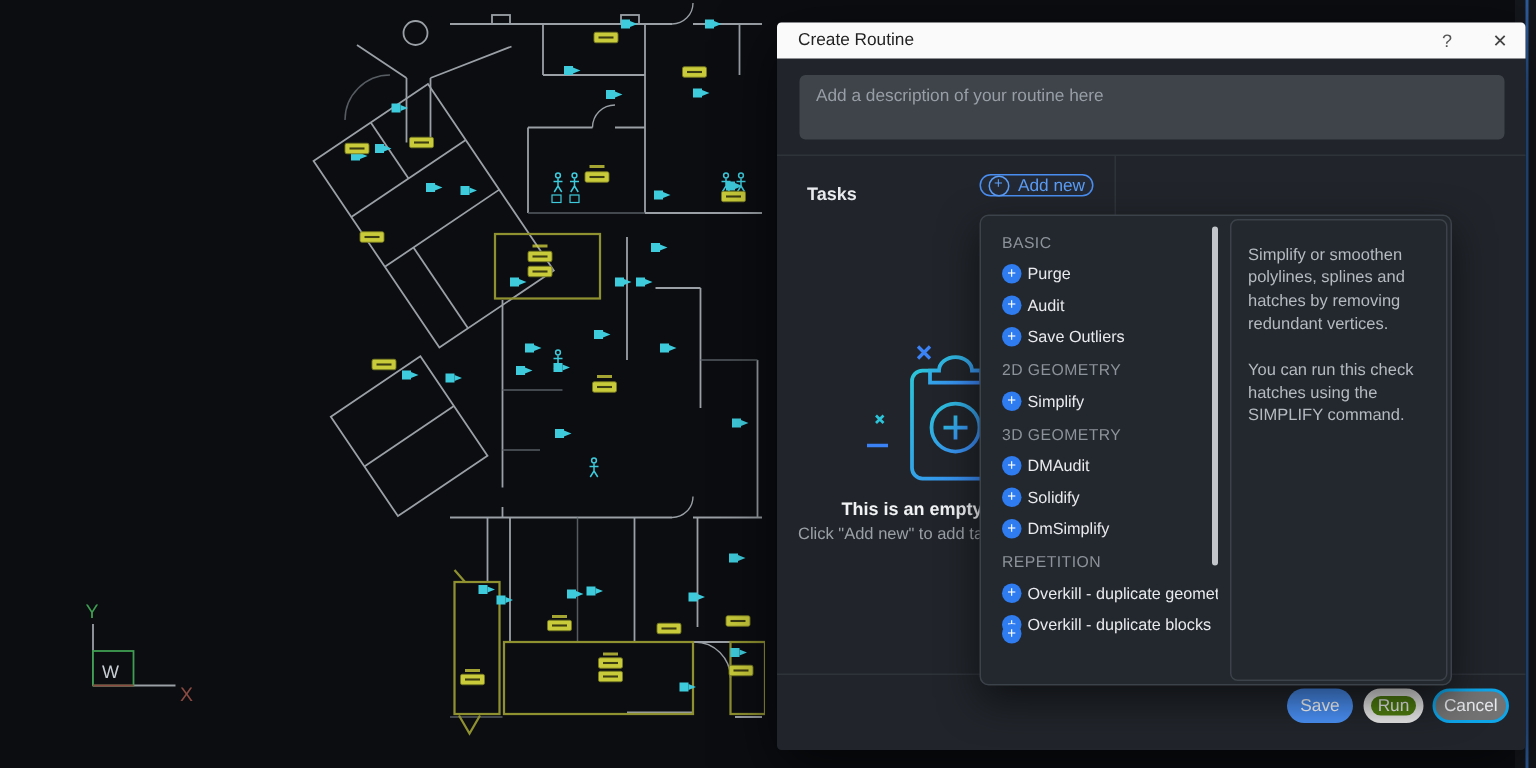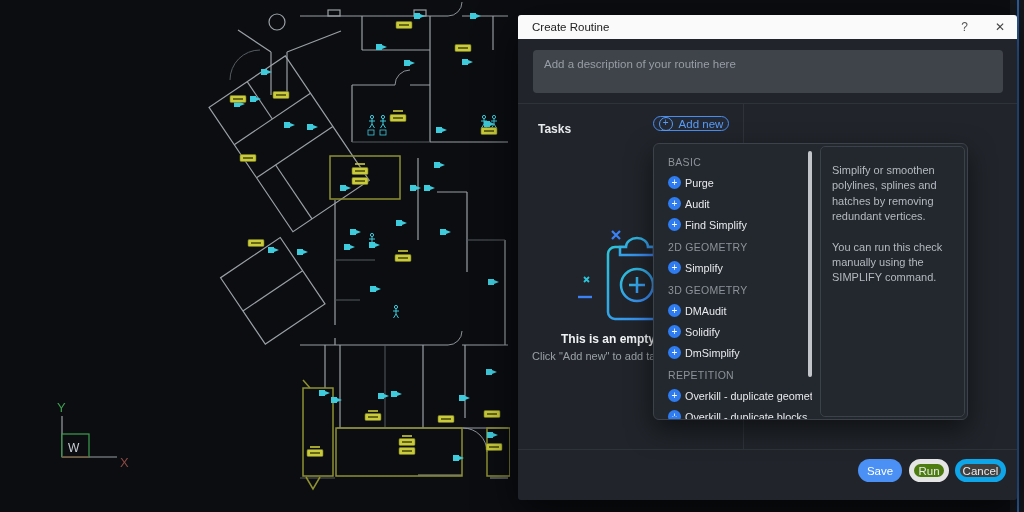--- a/index.html
+++ b/index.html
@@ -34,41 +34,41 @@
     border-radius:13px;background:rgba(74,141,240,.06);color:#5b9cf5;font-size:11.5px;
     display:flex;align-items:center;justify-content:center;gap:6px;cursor:pointer;box-sizing:border-box;}
   .plus-circle{width:12px;height:12px;border:1.2px solid currentColor;border-radius:50%;
     display:inline-flex;align-items:center;justify-content:center;font-size:10px;line-height:1;}
   .plus-circle::before{content:"+";margin-top:-1px;}
   
   .empty-icon{position:absolute;left:58px;top:210px;}
   .empty-title{position:absolute;left:43px;top:317px;font-size:12px;font-weight:bold;color:#f0f2f4;white-space:nowrap;}
   .empty-sub{position:absolute;left:14px;top:335px;font-size:11px;color:#9aa0a6;white-space:nowrap;}
   
-  .menu{position:absolute;left:135px;top:128px;width:315px;height:277px;background:#23272e;
+  .menu{position:absolute;left:135px;top:128px;width:315px;height:314px;background:#23272e;
     border:1px solid #3c4249;border-radius:6px;box-shadow:0 10px 26px rgba(0,0,0,.55);
     z-index:5;overflow:hidden;box-sizing:border-box;}
   .menu-list{position:absolute;left:0;top:0;bottom:0;width:158px;padding:6px 0 0 14px;box-sizing:border-box;overflow:hidden;}
   .mh{font-size:10.5px;color:#8d939a;letter-spacing:.3px;margin:6px 0 4px;height:12px;line-height:12px;}
   .mi{display:flex;align-items:center;gap:4px;height:21px;color:#e8eaed;font-size:10.8px;cursor:pointer;white-space:nowrap;}
   .mi .ico{flex:0 0 13px;width:13px;height:13px;border-radius:50%;background:#2e7cf0;color:#fff;
     font-size:10px;line-height:13px;text-align:center;}
   .mi .ico::before{content:"+";}
   .mi-partial{position:absolute;left:14px;top:268px;}
   .menu-scroll{position:absolute;left:154px;top:7px;width:4px;height:226px;background:#c2c6ca;border-radius:2px;cursor:pointer;}
   .menu-desc{position:absolute;left:166px;top:2px;right:2px;bottom:2px;border:1px solid #3c4249;border-radius:5px;
     padding:16px 11px;box-sizing:border-box;color:#b4bac0;font-size:11px;line-height:1.4;}
   .menu-desc p{margin:0 0 15px;}
   
   .fsep{position:absolute;left:0;right:0;bottom:50px;height:1px;background:#2e333a;}
   .btn{position:absolute;bottom:18px;height:23px;border-radius:12px;font-size:11.5px;
     display:flex;align-items:center;justify-content:center;cursor:pointer;box-sizing:border-box;}
   .btn-save{left:340px;width:44px;background:#4a90f5;color:#fff;}
   .btn-run{left:391px;width:40px;border:5px solid #e5e5e5;background:#4d7c0f;color:#e8eaed;}
-  .btn-cancel{left:437px;width:51px;border:5px solid #0ea5e9;background:#404040;color:#e8eaed;}
+  .btn-cancel{left:437px;width:51px;border:2px solid #0ea5e9;background:#737373;color:#e8eaed;}
 </style>
 </head>
 <body>
 
 <svg id="plan" viewBox="0 0 510 512" width="510" height="512">
   <defs>
     <g id="cam">
       <rect x="0" y="0" width="6" height="6" fill="#3ecbdc"></rect>
       <path d="M6,1 l5,2 -5,2 z" fill="#3ecbdc"></path>
     </g>
@@ -269,21 +269,21 @@
       <div class="mi">
           <span class="ico"></span>
           <span>Purge</span>
         </div>
       <div class="mi">
           <span class="ico"></span>
           <span>Audit</span>
         </div>
       <div class="mi">
           <span class="ico"></span>
-          <span>Find Simplify</span>
+          <span>Save Outliers</span>
         </div>
       <div class="mh">2D GEOMETRY</div>
       <div class="mi">
           <span class="ico"></span>
           <span>Simplify</span>
         </div>
       <div class="mh">3D GEOMETRY</div>
       <div class="mi">
           <span class="ico"></span>
           <span>DMAudit</span>
@@ -306,21 +306,21 @@
           <span>Overkill - duplicate blocks</span>
         </div>
       <div class="mi mi-partial">
           <span class="ico"></span>
           <span></span>
         </div>
     </div>
     <div class="menu-scroll"></div>
     <div class="menu-desc">
       <p>Simplify or smoothen polylines, splines and hatches by removing redundant vertices.</p>
-      <p>You can run this check manually using the SIMPLIFY command.</p>
+      <p>You can run this check hatches using the SIMPLIFY command.</p>
     </div>
   </div>
 
   <div class="fsep"></div>
   <div class="btn btn-save">Save</div>
   <div class="btn btn-run">Run</div>
   <div class="btn btn-cancel">Cancel</div>
 </div>
 
 </body></html>

